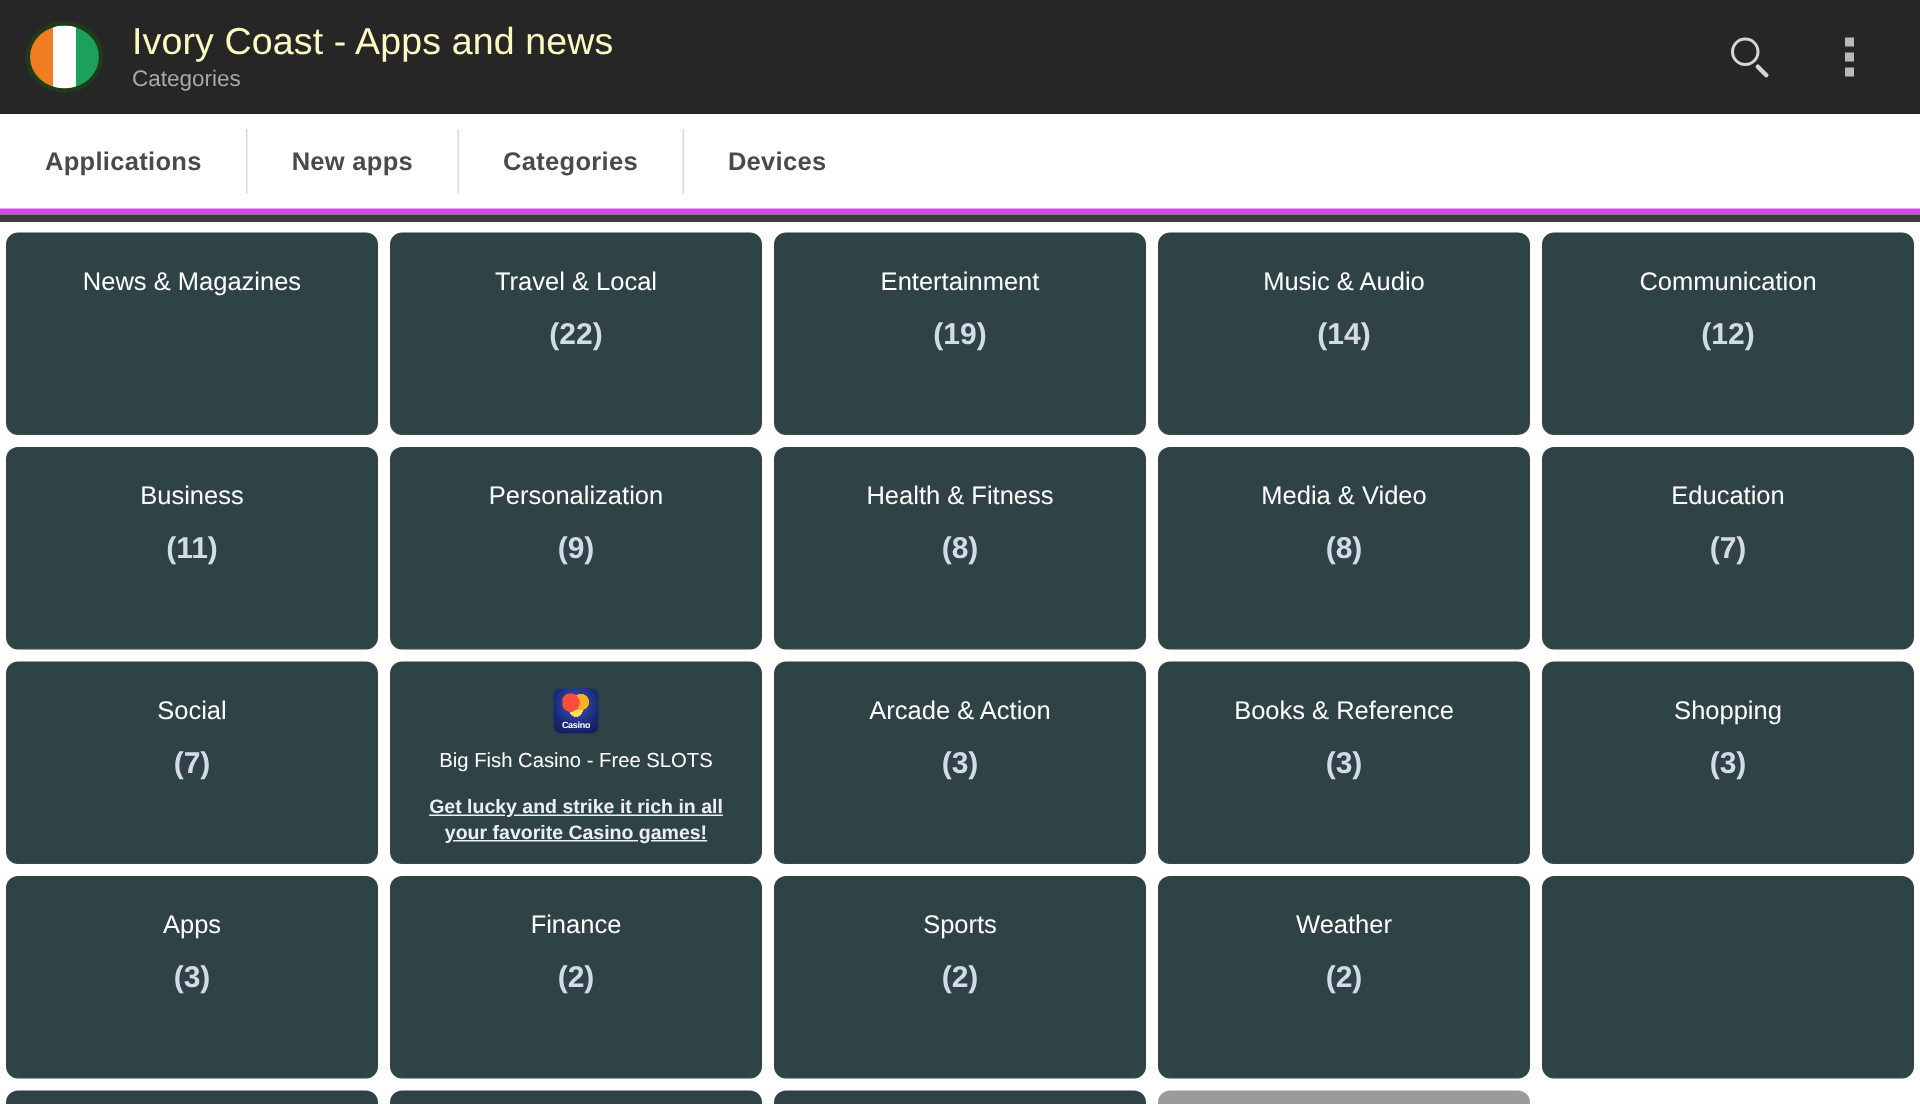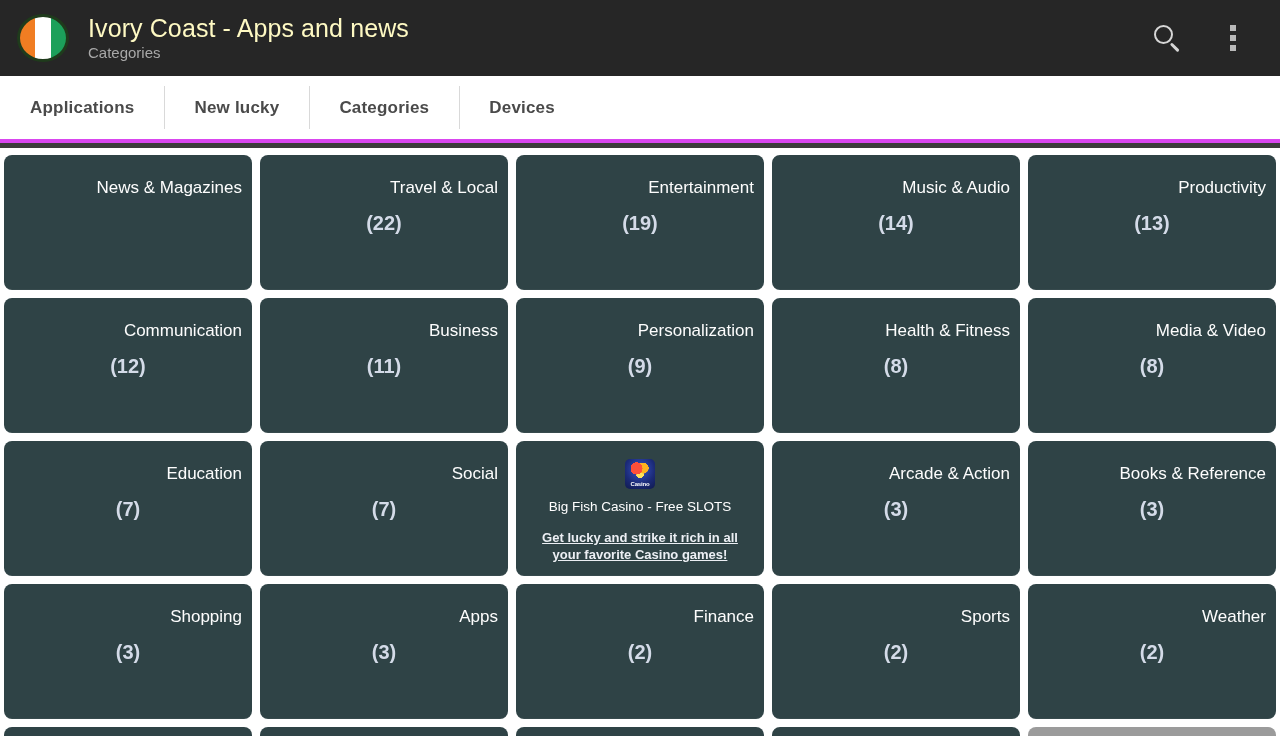--- a/index.html
+++ b/index.html
@@ -143,21 +143,20 @@
     cursor: pointer;
     position: relative;
     overflow: hidden;
     box-shadow: inset 0 -1px 0 rgba(255,255,255,0.04);
   }
   .card .cat-name {
     font-size: 17px;
     line-height: 22px;
     font-weight: 400;
     color: #fdfdfd;
-    text-align: right;
   }
   .card .cat-count {
     margin-top: 12px;
     font-size: 20px;
     line-height: 24px;
     font-weight: 700;
     color: #d4dbe8;
   }
   .card.selected {
     background: #9b9b9b;
@@ -240,21 +239,21 @@
         <i></i>
     </div>
   </div>
 </div>
 
 <div class="tabbar" id="tabbar">
     <div class="tab">
       <span>Applications</span>
     </div>
     <div class="tab">
-      <span>New lucky</span>
+      <span>New apps</span>
     </div>
     <div class="tab active">
       <span>Categories</span>
     </div>
     <div class="tab">
       <span>Devices</span>
     </div>
   </div>
 <div class="tab-underline"></div>
 
@@ -267,24 +266,20 @@
         <div class="cat-name">Travel &amp; Local</div>
         <div class="cat-count">(22)</div>
       </div>
       <div class="card">
         <div class="cat-name">Entertainment</div>
         <div class="cat-count">(19)</div>
       </div>
       <div class="card">
         <div class="cat-name">Music &amp; Audio</div>
         <div class="cat-count">(14)</div>
-      </div>
-      <div class="card">
-        <div class="cat-name">Productivity</div>
-        <div class="cat-count">(13)</div>
       </div>
       <div class="card">
         <div class="cat-name">Communication</div>
         <div class="cat-count">(12)</div>
       </div>
       <div class="card">
         <div class="cat-name">Business</div>
         <div class="cat-count">(11)</div>
       </div>
       <div class="card">

